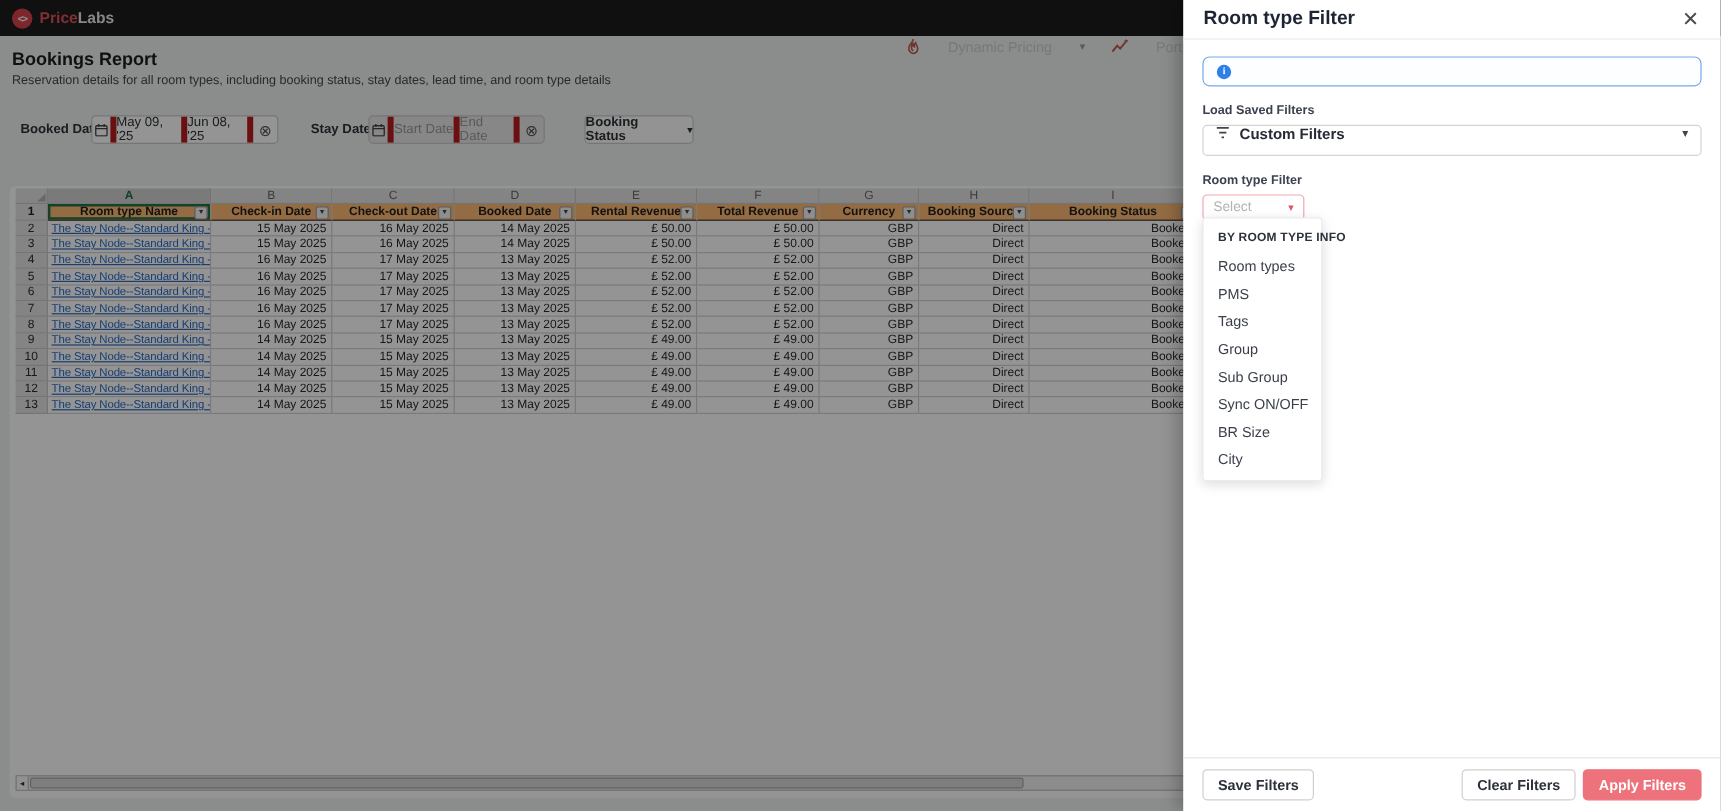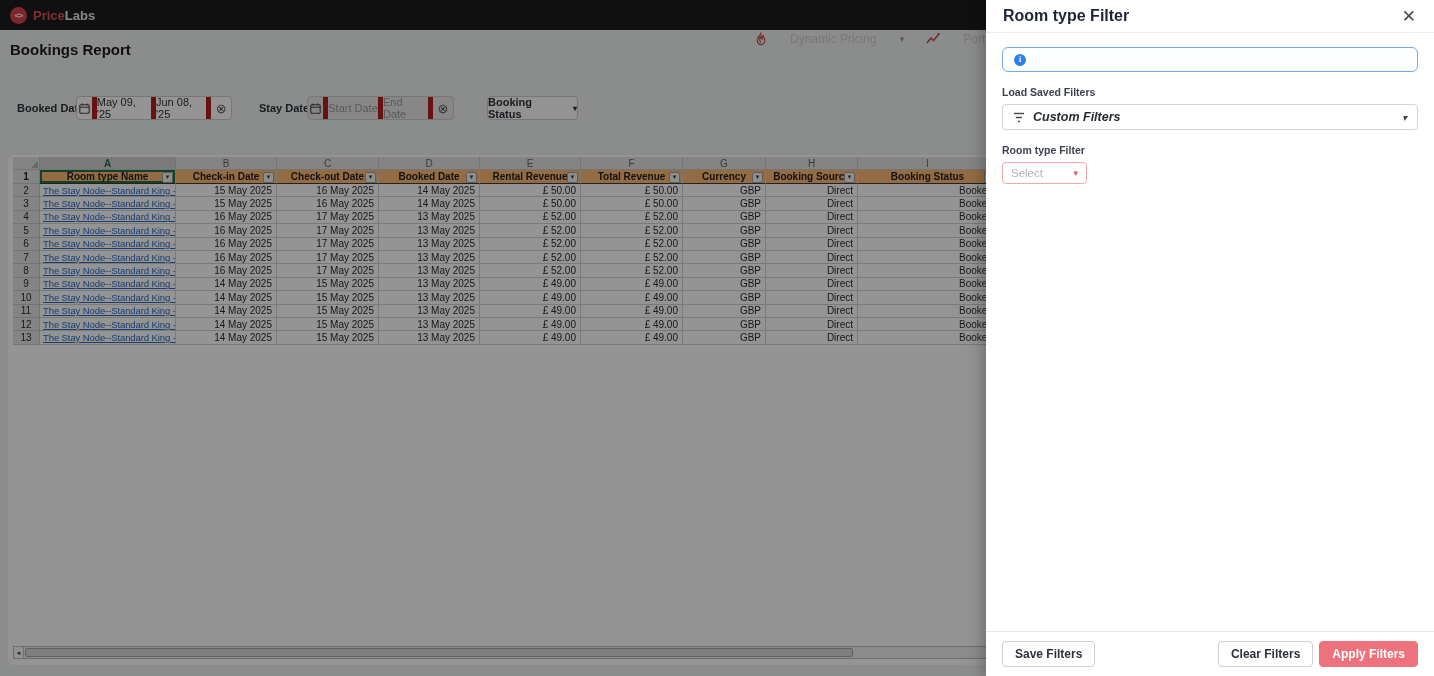--- a/index.html
+++ b/index.html
@@ -60,21 +60,21 @@
   
   .panel { position:absolute; top:0; left:986px; width:448px; height:676px; background:#fff; z-index:100; box-shadow:-4px 0 14px rgba(0,0,0,0.25); }
   .panel-header { position:relative; height:33px; border-bottom:1px solid #ececec; display:flex; align-items:center; padding:0 17px; }
   .panel-title { font-size:16px; font-weight:bold; color:#1d2433; }
   .panel-close { position:absolute; right:14px; top:4px; font-size:17px; color:#4a4a4a; cursor:pointer; padding:2px 4px; }
   .panel-body { position:relative; padding:0 16px; }
   .info-banner { margin-top:14px; height:25px; border:1px solid #76a9ec; border-radius:6px; background:#fdfeff; display:flex; align-items:center; gap:9px; padding:0 11px; }
   .info-icon { width:12px; height:12px; border-radius:50%; background:#2f7fe8; color:#fff; font-size:8px; font-weight:bold; display:flex; align-items:center; justify-content:center; font-family:"Liberation Serif", serif; flex:none; }
   .info-text { font-size:12px; color:#3a4150; }
   .fld-label { margin-top:14px; font-size:10.5px; font-weight:bold; color:#3c4250; }
-  .saved-select { margin-top:6px; height:26px; border:1px solid #d4d4d4; border-radius:4px; display:flex; align-items:center; gap:8px; padding:0 10px; cursor:pointer; background:#fff;font-style:italic; }
+  .saved-select { margin-top:6px; height:26px; border:1px solid #d4d4d4; border-radius:4px; display:flex; align-items:flex-start; gap:8px; padding:0 10px; cursor:pointer; background:#fff; }
   .saved-label { font-size:12.5px; font-weight:bold; color:#262b35; }
   .saved-caret { margin-left:auto; font-size:10px; color:#444; }
   .rt-select { margin-top:6px; width:85px; height:22px; border:1px solid #f0a7b0; border-radius:4px; display:flex; align-items:center; padding:0 8px; cursor:pointer; background:#fff; }
   .rt-ph { font-size:11.5px; color:#b3b3b3; }
   .rt-caret { margin-left:auto; font-size:9px; color:#e05563; }
   .rt-menu { position:absolute; left:16px; top:134px; width:100px; background:#fff; border:1px solid #ececec; border-radius:3px; box-shadow:0 3px 10px rgba(0,0,0,0.13); padding:6px 0; z-index:5; }
   .menu-header { padding:5px 12px 6px; font-size:10px; font-weight:bold; color:#2c313c; letter-spacing:0.2px; white-space:nowrap; }
   .menu-item { padding:4.5px 12px; font-size:12px; color:#3a3f4a; cursor:pointer; white-space:nowrap; }
   .panel-footer { position:absolute; left:0; bottom:0; width:100%; height:45px; border-top:1px solid #e6e6e6; display:flex; align-items:center; padding:0 16px; gap:6px; }
   .btn { height:26px; padding:0 12px; border-radius:4px; font-size:12px; font-weight:bold; display:flex; align-items:center; justify-content:center; cursor:pointer; }
@@ -107,20 +107,21 @@
           <polyline points="1,10 5,5 7.5,7.5 12,2" fill="none" stroke="#c0564f" stroke-width="1.6"></polyline>
           <path d="M11 1h3M12.5 -0.5v3" stroke="#c0564f" stroke-width="1"></path>
         </svg>
         <span>Portfolio Analytics</span>
         <span class="nav-badge"></span>
       </div>
     </div>
   </div>
 
   <div class="page-title">Bookings Report</div>
+  <div class="page-subtitle">Reservation details for all room types, including booking status, stay dates, lead time, and room type details</div>
 
   <div class="filter-row">
     <span class="flt-label" style="left:17px;">Booked Date</span>
     <div class="date-group" style="left:76px; width:156px;">
       <div class="dg-seg" style="width:20px;">
         <svg width="11" height="11" viewBox="0 0 11 11">
             <rect x="0.8" y="1.8" width="9.4" height="8.4" rx="1" fill="none" stroke="#444" stroke-width="1.1"></rect>
             <line x1="0.8" y1="4.2" x2="10.2" y2="4.2" stroke="#444" stroke-width="1.1"></line>
             <line x1="3.2" y1="0.4" x2="3.2" y2="2.6" stroke="#444" stroke-width="1.1"></line>
             <line x1="7.8" y1="0.4" x2="7.8" y2="2.6" stroke="#444" stroke-width="1.1"></line>
@@ -399,20 +400,33 @@
           <line x1="5" y1="9.5" x2="7" y2="9.5" stroke="#444" stroke-width="1.4"></line>
         </svg>
         <span class="saved-label">Custom Filters</span>
         <span class="saved-caret">▾</span>
       </div>
       <div class="fld-label">Room type Filter</div>
       <div class="rt-select">
         <span class="rt-ph">Select</span>
         <span class="rt-caret">▾</span>
       </div>
+      <div class="rt-menu">
+        <div class="menu-header">BY ROOM TYPE INFO</div>
+        <div id="menuItems">
+            <div class="menu-item">Room types</div>
+            <div class="menu-item">PMS</div>
+            <div class="menu-item">Tags</div>
+            <div class="menu-item">Group</div>
+            <div class="menu-item">Sub Group</div>
+            <div class="menu-item">Sync ON/OFF</div>
+            <div class="menu-item">BR Size</div>
+            <div class="menu-item">City</div>
+          </div>
+      </div>
     </div>
     <div class="panel-footer">
       <div class="btn outline">Save Filters</div>
       <div class="spacer"></div>
       <div class="btn outline">Clear Filters</div>
       <div class="btn primary">Apply Filters</div>
     </div>
   </div>
 
 </div>

